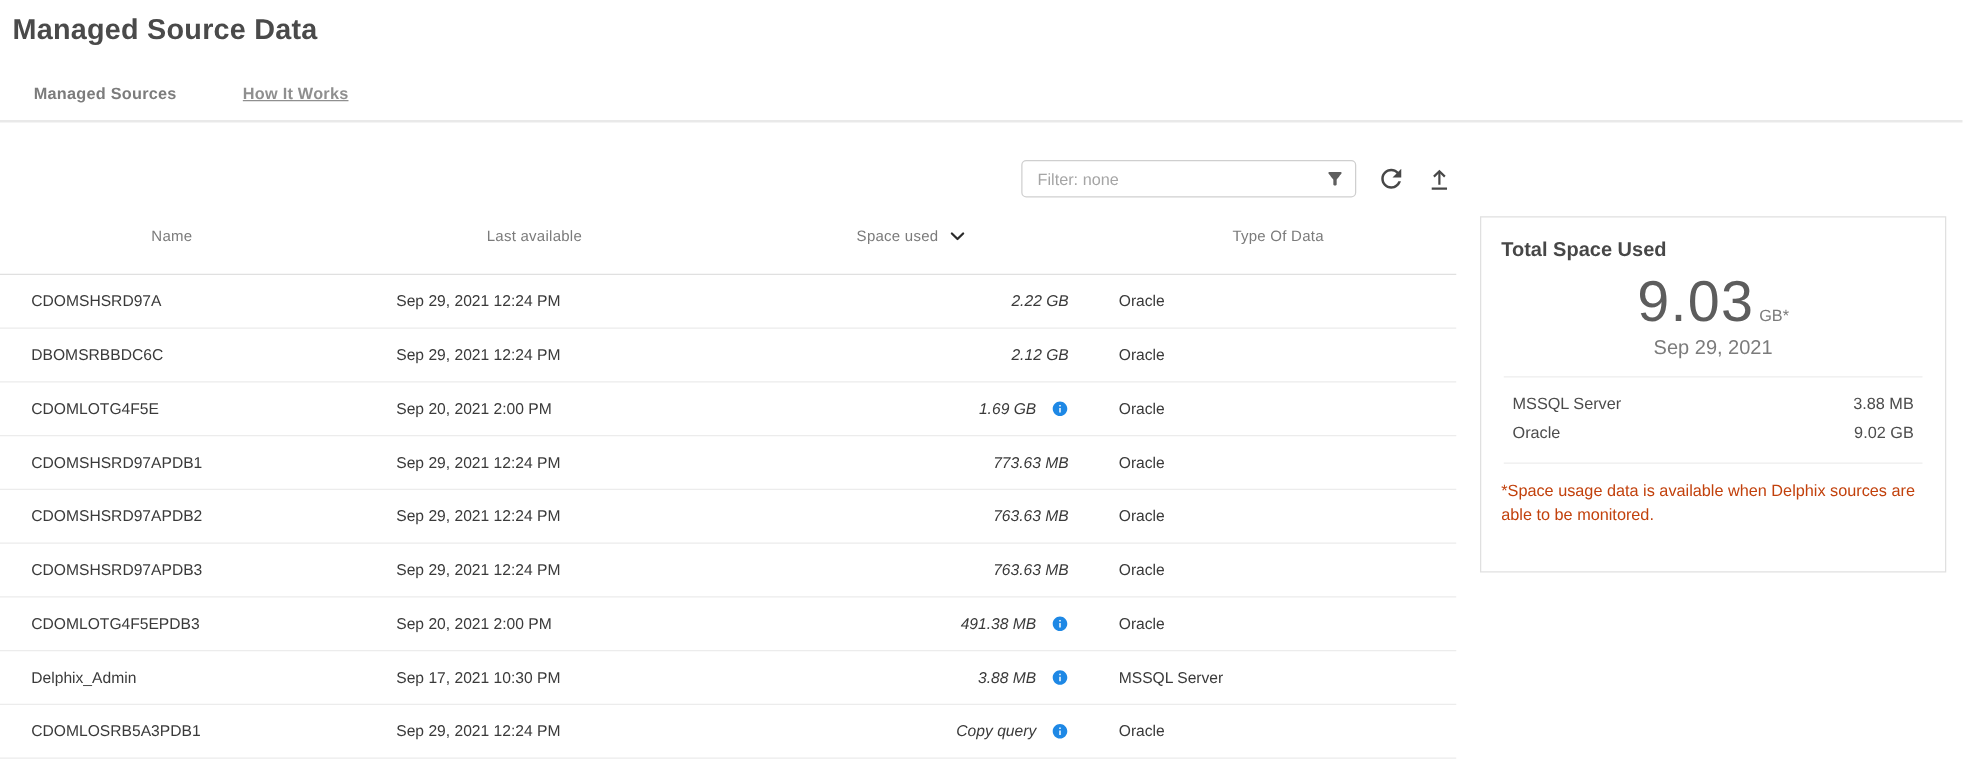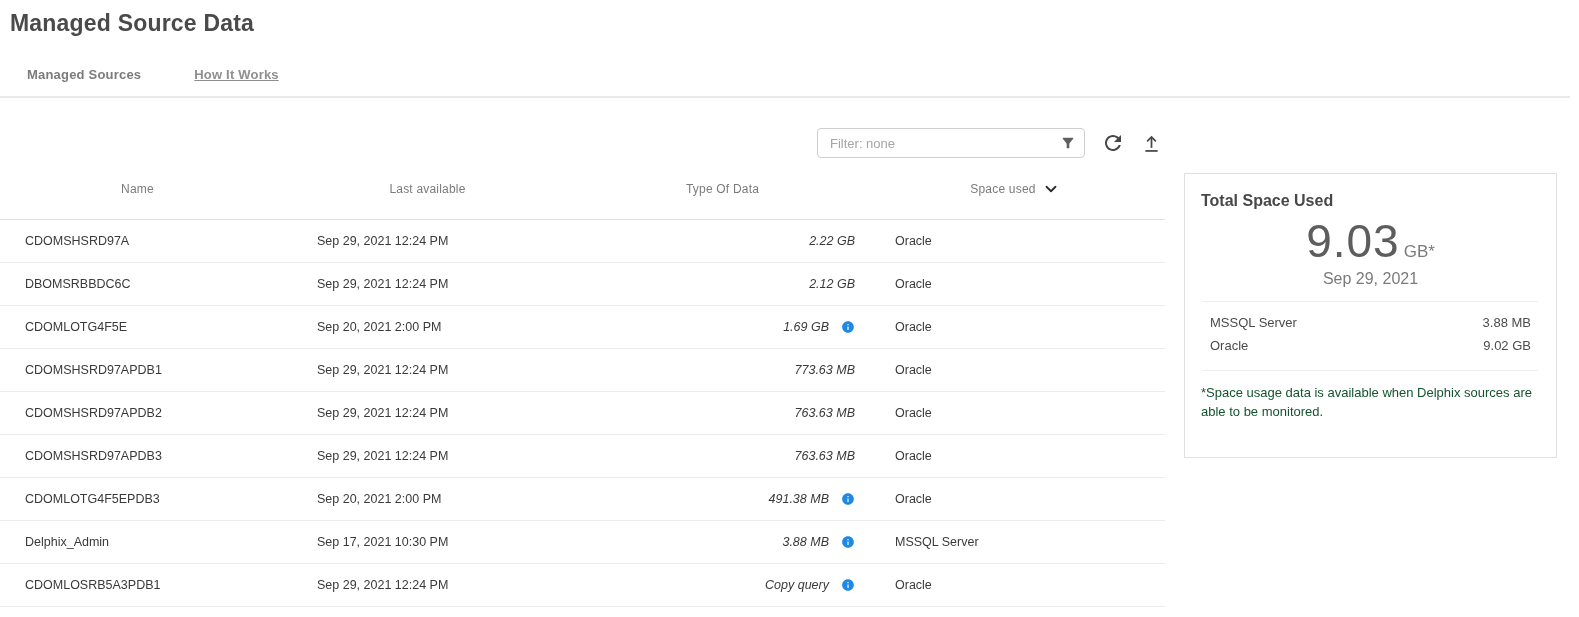--- a/index.html
+++ b/index.html
@@ -40,26 +40,26 @@
   .td.col-collected { padding-left: 42px; }
   .td.col-space { display: flex; justify-content: flex-end; align-items: center; gap: 12px; padding-right: 25px; font-style: italic; }
   .td.col-type { padding-left: 15px; }
   .info-wrap { line-height: 0; cursor: pointer; }
 
   .panel { width: 373px; margin-left: 19px; margin-top: 75px; border: 1px solid #e0e0e0;
     border-radius: 0; padding: 18px 16px 16px 16px; height: 285px; background: #fff; }
   .panel-title { font-size: 16px; font-weight: 700; color: #474747; }
   .panel-total { text-align: center; margin-top: 4px; }
   .panel-total .big { font-size: 46px; color: #5d5d5d; letter-spacing: 1px; }
-  .panel-total .unit { font-size: 17px; color: #7b7b7b; margin-left: 4px; }
+  .panel-total .unit { font-size: 13px; color: #7b7b7b; margin-left: 4px; }
   .panel-date { text-align: center; font-size: 16px; color: #7b7b7b; margin-top: 2px; }
   .panel-divider { border-bottom: 1px solid #ededed; margin: 13px 2px 9px 2px; }
   .breakdown-row { display: flex; justify-content: space-between; padding: 4px 9px 4px 9px;
     font-size: 13px; color: #4c4c4c; }
-  .panel-footnote { margin: 13px 0 0 0; font-size: 13px; color: #14532d; line-height: 1.45; max-width: 332px; }
+  .panel-footnote { margin: 13px 0 0 0; font-size: 13px; color: #c2410c; line-height: 1.45; max-width: 332px; }
 </style>
 </head>
 <body>
 
 <h1 class="page-title">Managed Source Data</h1>
 
 <div class="tabs">
   <div class="tab active">Managed Sources</div>
   <div class="tab inactive">How It Works</div>
 </div>
@@ -92,31 +92,31 @@
               <path d="M7 9.5 12 4.5 17 9.5"></path>
               <path d="M5 20.5h14"></path>
           </svg>
         </span>
       </button>
     </div>
 
     <div class="thead">
       <div class="th col-name">Name</div>
       <div class="th col-collected">Last available</div>
-      <div class="th col-type">Type Of Data</div>
       <div class="th col-space">
         <span class="th-inner">
           <span>Space used</span>
           <span style="line-height:0">
             <svg width="18" height="18" viewBox="0 0 24 24" fill="none" stroke="#2b2b2b" stroke-width="2.4" stroke-linecap="round" stroke-linejoin="round">
                 <polyline points="6 9 12 15 18 9"></polyline>
               </svg>
           </span>
         </span>
       </div>
+      <div class="th col-type">Type Of Data</div>
     </div>
 
     <div>
 
         <div class="tr">
           <div class="td col-name">CDOMSHSRD97A</div>
           <div class="td col-collected">Sep 29, 2021 12:24 PM</div>
           <div class="td col-space">
             <span>2.22 GB</span>
 

